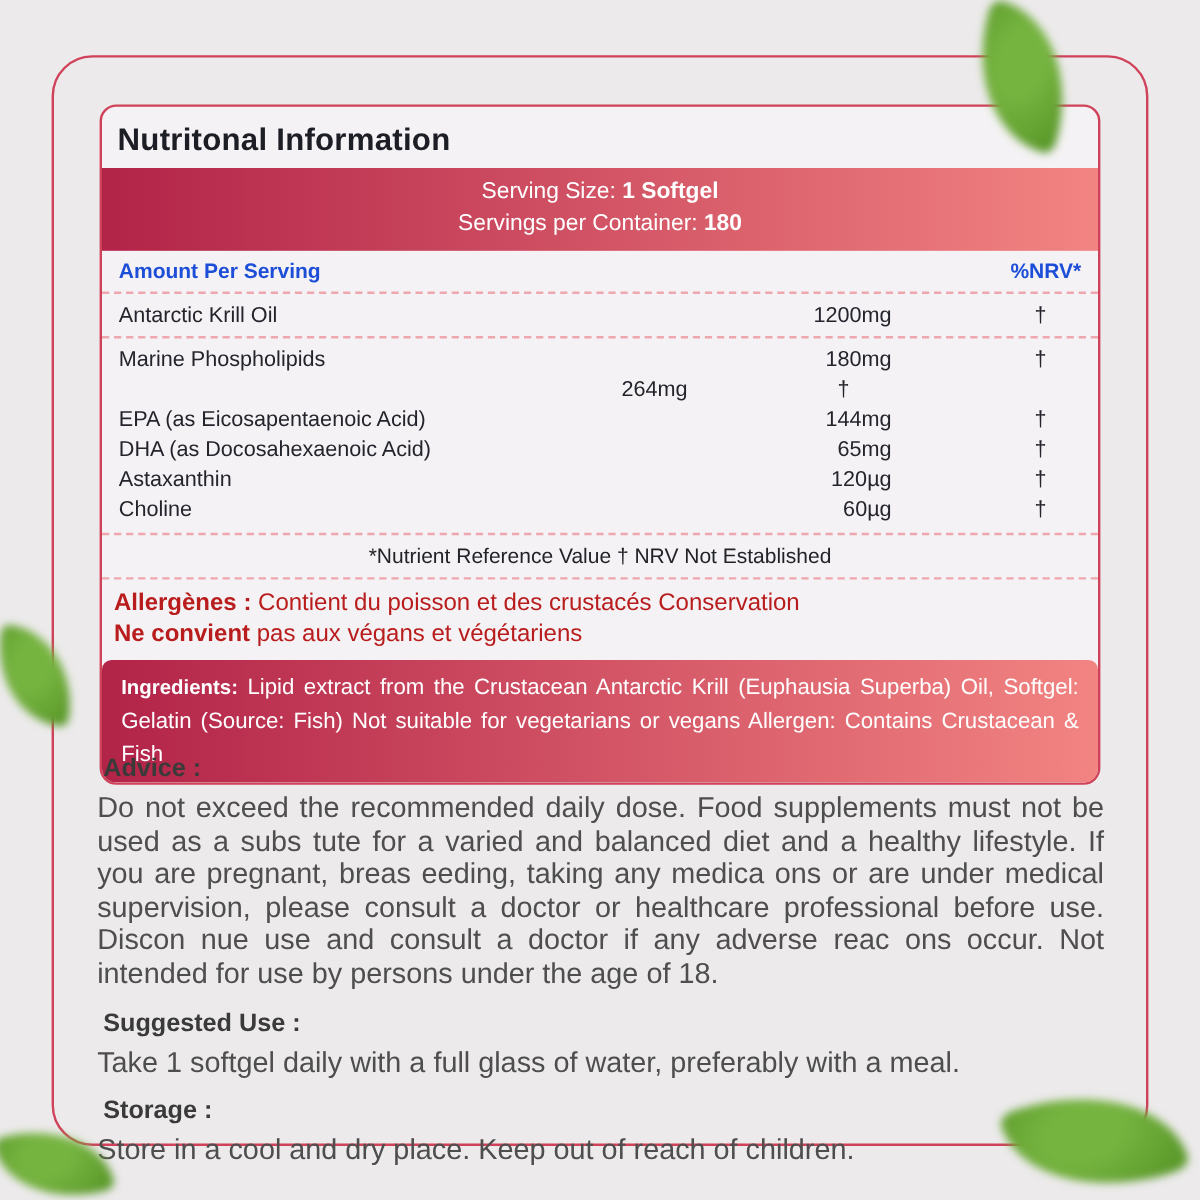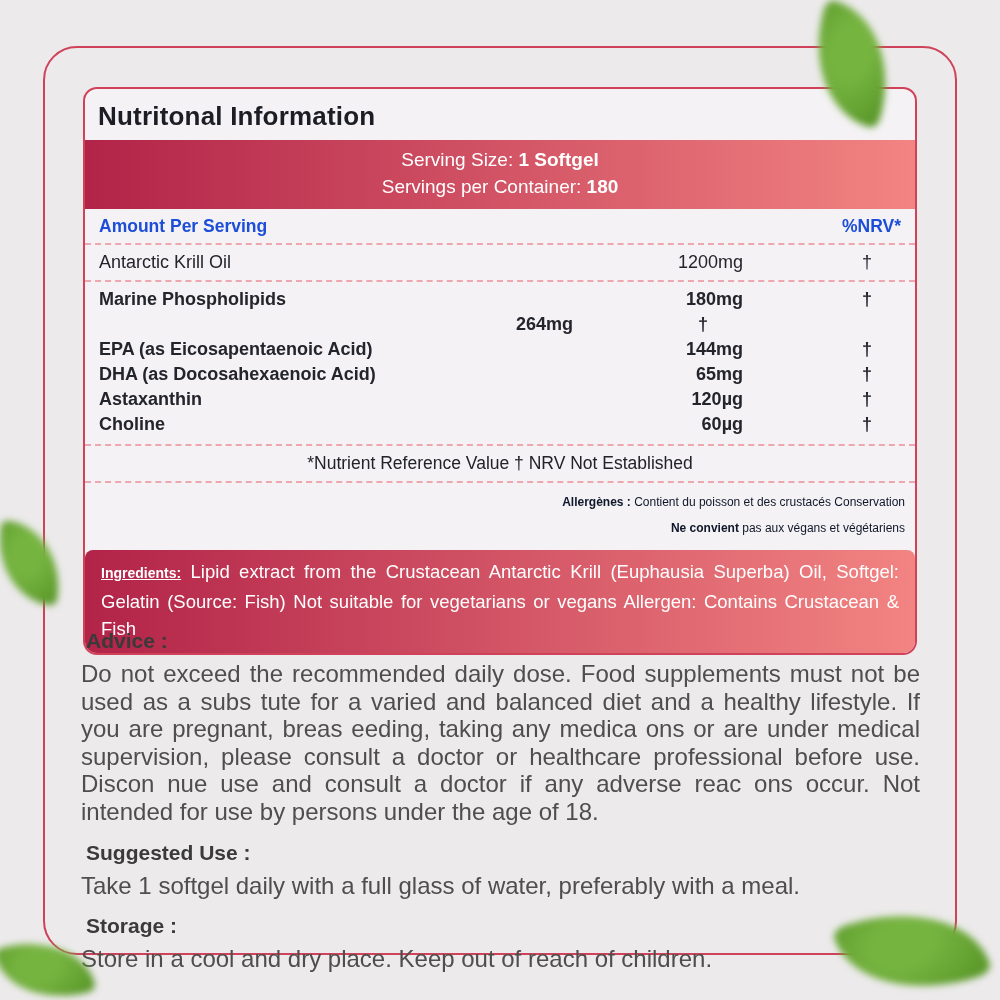--- a/index.html
+++ b/index.html
@@ -61,38 +61,38 @@
   .t-header{
     padding-top:7px;padding-bottom:6px;
     font-weight:700;color:#1d4ed8;font-size:17.5px;
     border-bottom:2px dashed var(--dash);
   }
   .t-head-nrv{text-align:right;}
   .t-amount{text-align:right;}
   .t-nrv{text-align:center;padding-left:90px;}
   .t-first .t-row{padding-top:7px;padding-bottom:7px;}
   .t-first{border-bottom:2px dashed var(--dash);}
-  .t-rest{border-bottom:2px dashed var(--dash);padding:5px 0 7px;font-weight:bold;}
+  .t-rest{border-bottom:2px dashed var(--dash);padding:5px 0 7px;}
   .t-rest .t-row{padding-top:2px;padding-bottom:2px;}
   .t-note{
     text-align:center;font-size:17.5px;color:#222229;
     padding:7px 10px;border-bottom:2px dashed var(--dash);
   }
   .t-allergen{
-    text-align:right;font-size:12px;line-height:26px;color:#0f172a;
+    text-align:left;font-size:20px;line-height:26px;color:#b91c1c;
     padding:6px 10px 9px;
   }
   .t-allergen b{font-weight:700;}
   .ingredients-banner{
     padding:8px 16px 10px;
     font-size:18.5px;line-height:27.5px;
     text-align:justify;
     border-radius:8px 8px 0 0;
   }
-  .ingredients-banner b{font-weight:700;font-size:14px;text-decoration:underline;}
+  .ingredients-banner b{font-weight:700;font-size:17px;}
 
   .info-sections{
     position:absolute;left:81px;top:629px;width:839px;
   }
   .info-heading{
     font-size:21px;font-weight:700;color:#3A3A3A;margin:0 5px 7px;
   }
   .info-body{
     font-size:24px;line-height:27.5px;color:var(--text_body);
     text-align:justify;margin:0 0 16px;

